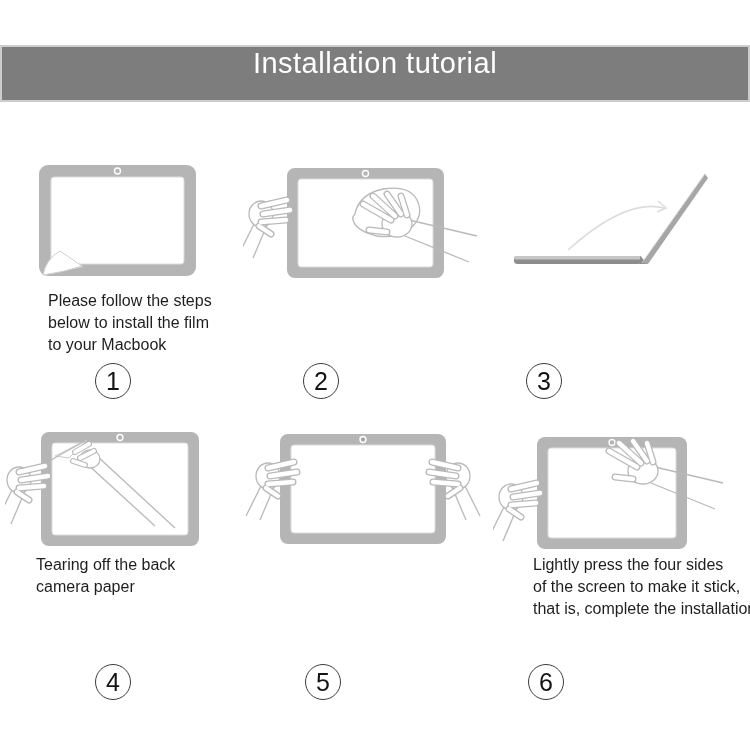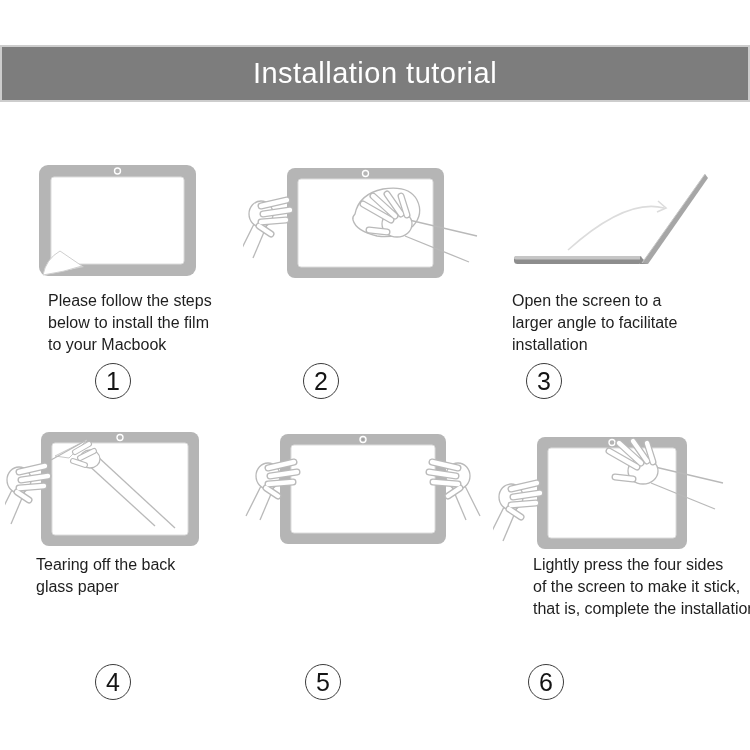--- a/index.html
+++ b/index.html
@@ -1,20 +1,20 @@
 <!DOCTYPE html>
 <html><head>
 <meta charset="utf-8">
 <style>
   html,body{margin:0;padding:0;background:#ffffff;}
   body{font-family:"Liberation Sans", sans-serif;}
   .canvas{position:relative;width:750px;height:750px;background:#ffffff;overflow:hidden;}
   .header{position:absolute;left:0;top:45px;width:750px;height:57px;background:#7d7d7d;
           border:2px solid #cdcdcd;box-sizing:border-box;
-          display:flex;align-items:center;justify-content:center;}
+          display:flex;justify-content:center;}
   .header-title{color:#ffffff;font-size:29px;letter-spacing:0.5px;}
   .ill{position:absolute;}
   .step-text{position:absolute;font-size:16px;line-height:22px;color:#1e1e1e;white-space:pre-line;}
   .num{position:absolute;width:34px;height:34px;border:1.6px solid #3c3c3c;border-radius:50%;
        display:flex;align-items:center;justify-content:center;
        font-size:25px;color:#141414;background:#ffffff;}
 </style>
 </head>
 <body>
 
@@ -148,25 +148,22 @@
       <rect x="55" y="25" width="128" height="90" rx="3" fill="#ffffff" stroke="#dcdcdc"></rect>
       <circle cx="119" cy="19.5" r="3" fill="none" stroke="#ffffff" stroke-width="1.4"></circle>
     </g>
     <use href="#hold-hand" transform="translate(20,68)"></use>
     <use href="#press-hand" transform="translate(150,48)"></use>
   </svg>
 
   <div class="step-text" style="left:48px;top:290px;width:185px">Please follow the steps
 below to install the film
 to your Macbook</div>
-  <div class="step-text" style="left:512px;top:290px;width:190px">Open the screen to a
-larger angle to facilitate
-installation</div>
   <div class="step-text" style="left:36px;top:554px;width:185px">Tearing off the back
-glass paper</div>
+camera paper</div>
   <div class="step-text" style="left:533px;top:554px;width:230px">Lightly press the four sides
 of the screen to make it stick,
 that is, complete the installation</div>
 
   <div class="num" style="left:95px;top:363px">1</div>
   <div class="num" style="left:303px;top:363px">2</div>
   <div class="num" style="left:526px;top:363px">3</div>
   <div class="num" style="left:95px;top:664px">4</div>
   <div class="num" style="left:305px;top:664px">5</div>
   <div class="num" style="left:528px;top:664px">6</div>

